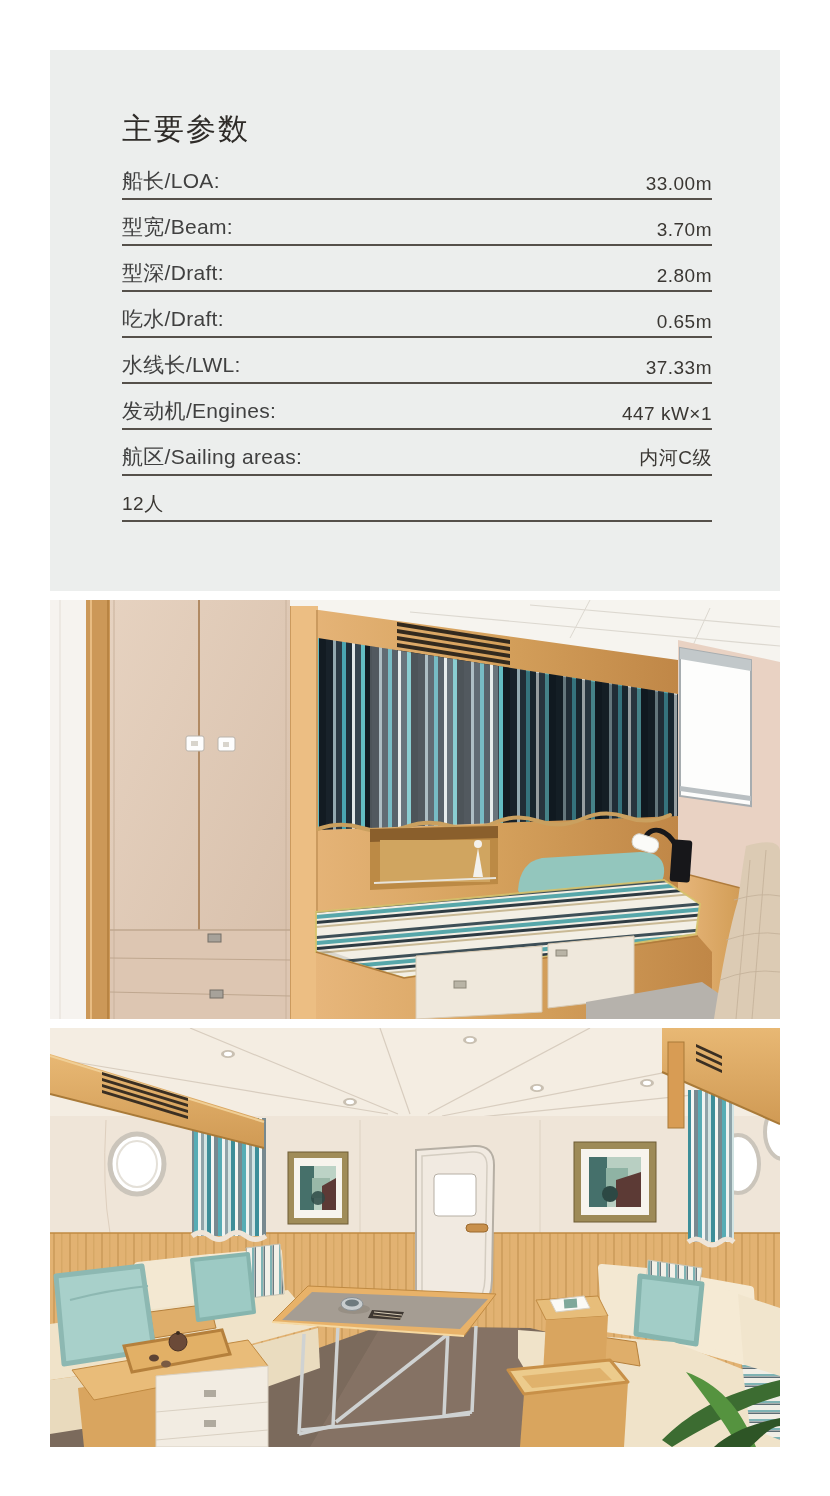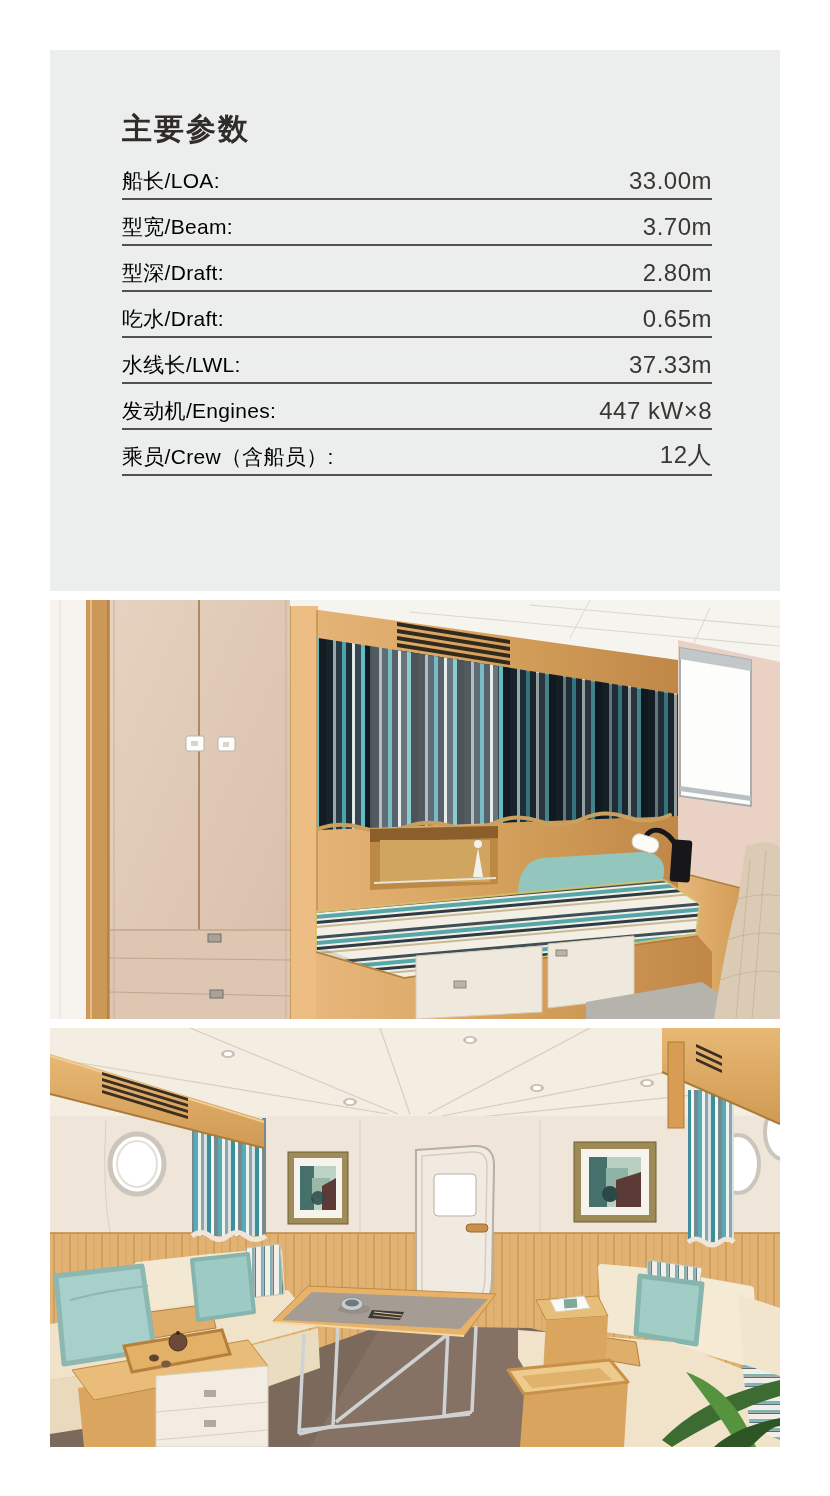--- a/index.html
+++ b/index.html
@@ -1,22 +1,22 @@
 <!DOCTYPE html>
 <html><head>
 <meta charset="utf-8">
 <style>
   html,body{margin:0;padding:0;background:#ffffff;}
   body{width:830px;height:1496px;position:relative;font-family:"Liberation Sans","DejaVu Sans",sans-serif;}
   .spec-card{position:absolute;left:50px;top:50px;width:730px;height:541px;background:#eceeed;box-sizing:border-box;padding:62px 68px 0 72px;}
-  .spec-title{font-size:30px;line-height:34px;font-weight:700;color:#2f2c29;letter-spacing:2px;margin:0;}
+  .spec-title{font-size:30px;line-height:34px;font-weight:400;color:#2f2c29;letter-spacing:2px;margin:0;}
   .spec-rows{margin-top:8px;width:590px;}
   .spec-row{height:41px;display:flex;justify-content:space-between;align-items:flex-end;border-bottom:2px solid #55504a;padding-bottom:3px;box-sizing:content-box;}
-  .spec-row .lbl{font-size:21px;color:#000000;letter-spacing:0.3px;}
-  .spec-row .val{font-size:24px;color:#3a3733;letter-spacing:0.5px;}
+  .spec-row .lbl{font-size:21px;color:#404040;letter-spacing:0.3px;}
+  .spec-row .val{font-size:19px;color:#3a3733;letter-spacing:0.5px;}
   .photo{position:absolute;left:50px;width:730px;height:419px;overflow:hidden;background:#e9d8c8;}
   .photo svg{display:block;}
   #photo-cabin{top:600px;}
   #photo-salon{top:1028px;}
 </style>
 </head>
 <body>
 
 <section class="spec-card">
   <h2 class="spec-title">主要参数</h2>
@@ -36,24 +36,27 @@
     <div class="spec-row">
         <span class="lbl">吃水/Draft:</span>
         <span class="val">0.65m</span>
       </div>
     <div class="spec-row">
         <span class="lbl">水线长/LWL:</span>
         <span class="val">37.33m</span>
       </div>
     <div class="spec-row">
         <span class="lbl">发动机/Engines:</span>
-        <span class="val">447 kW×8</span>
-      </div>
-    <div class="spec-row">
-        <span class="lbl">乘员/Crew（含船员）:</span>
+        <span class="val">447 kW×1</span>
+      </div>
+    <div class="spec-row">
+        <span class="lbl">航区/Sailing areas:</span>
+        <span class="val">内河C级</span>
+      </div>
+    <div class="spec-row">
         <span class="val">12人</span>
       </div>
   </div>
 </section>
 
 <div class="photo" id="photo-cabin">
 <svg width="730" height="419" viewBox="0 0 730 419" xmlns="http://www.w3.org/2000/svg">
   <defs>
     <linearGradient id="wood1" x1="0" y1="0" x2="1" y2="0">
       <stop offset="0" stop-color="#e7b67b"></stop>

